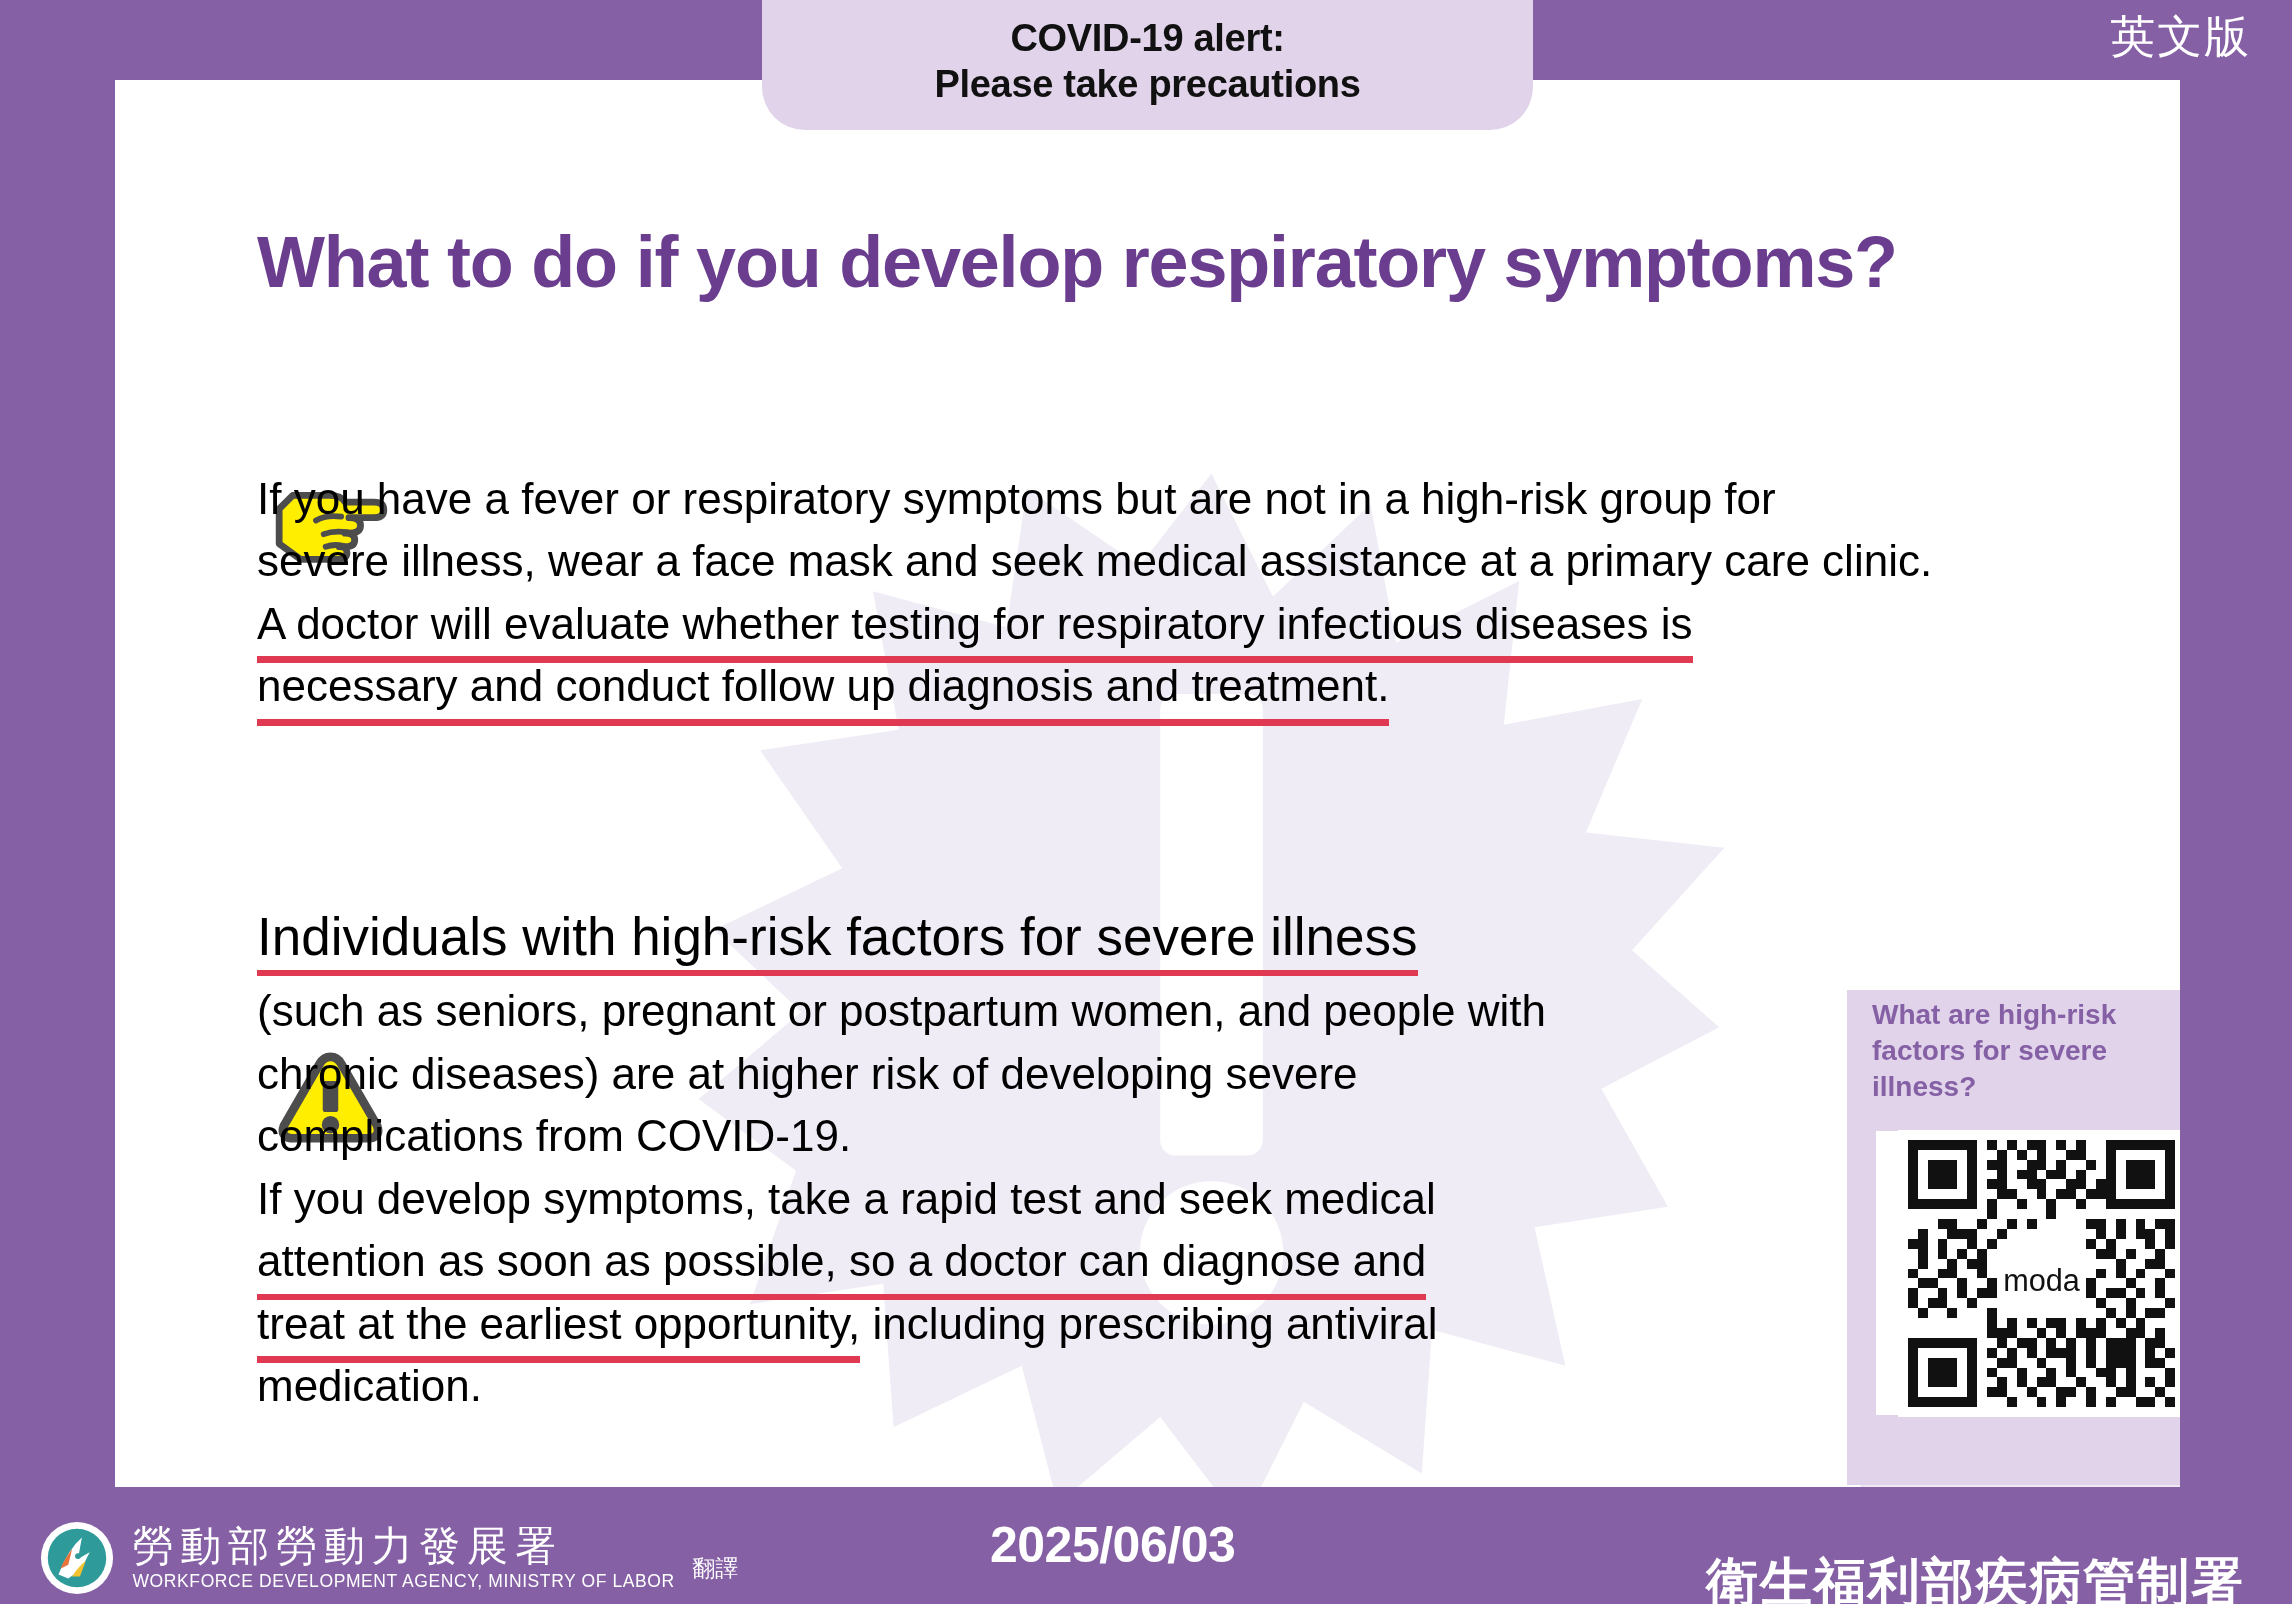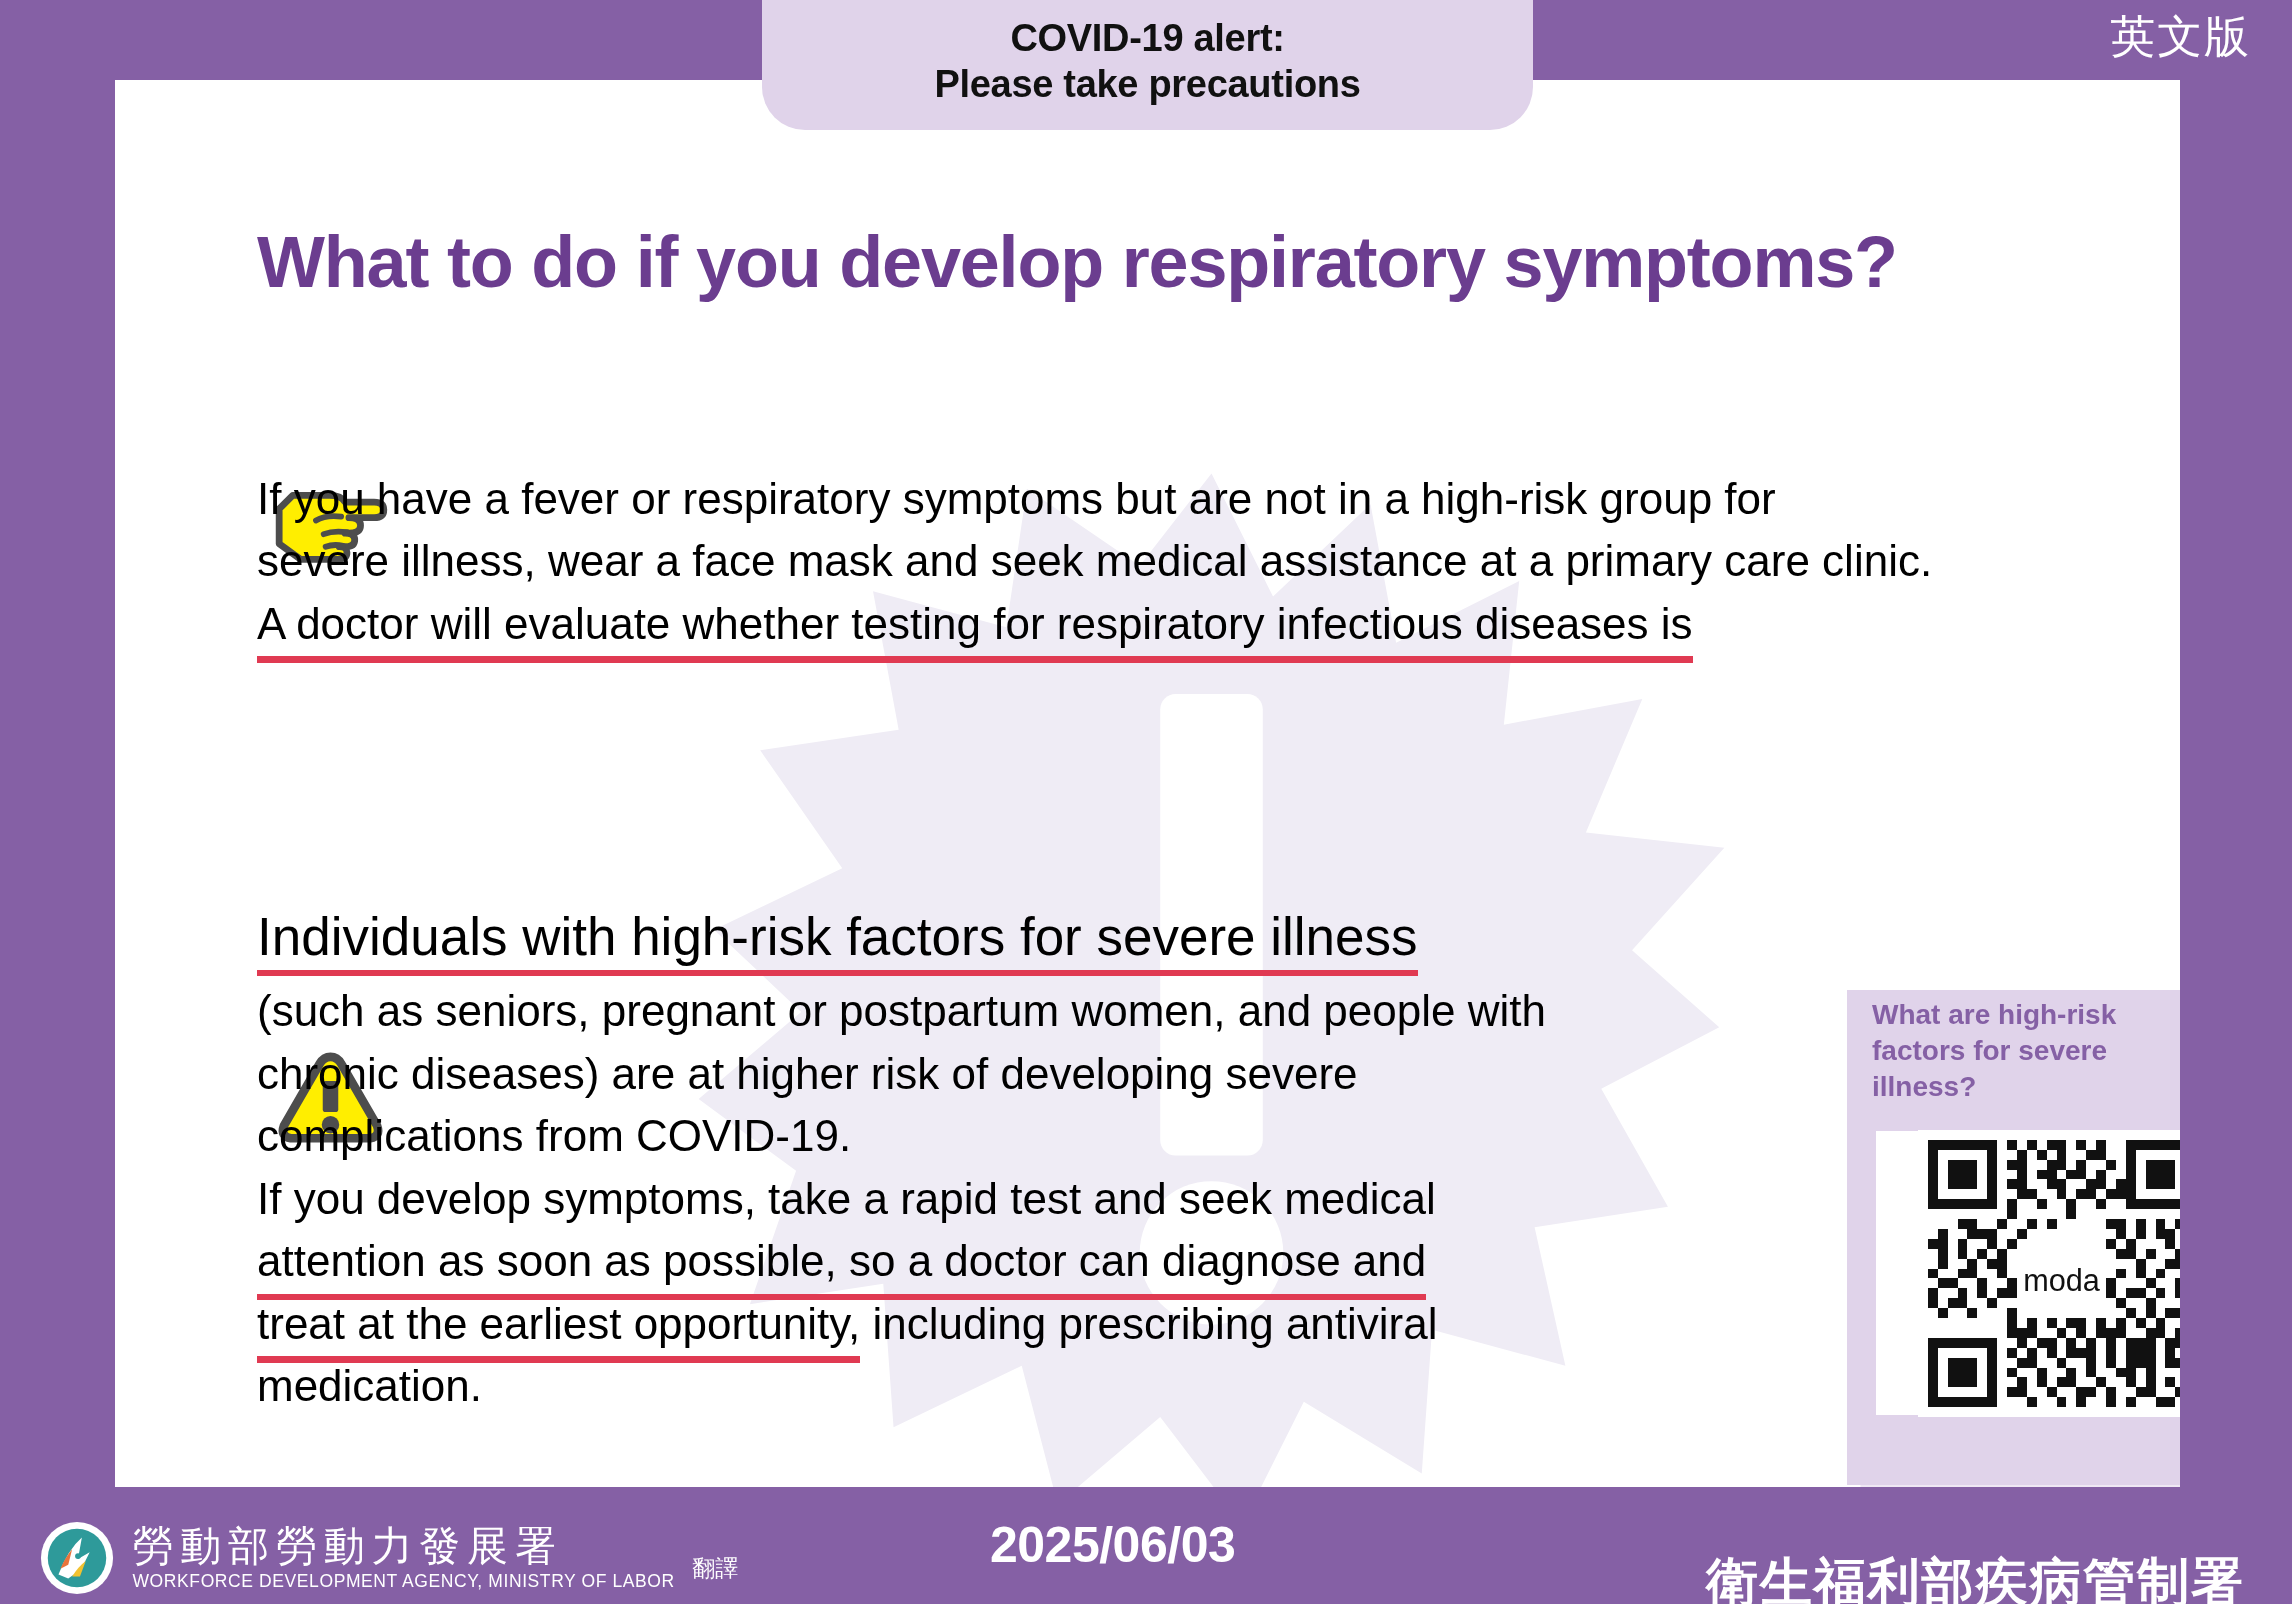--- a/index.html
+++ b/index.html
@@ -168,21 +168,20 @@
   #qr-frame {
     position: absolute;
     left: 29px;
     top: 141px;
     width: 330px;
     height: 284px;
     background: #ffffff;
     display: flex;
     align-items: center;
     justify-content: center;
-    padding-left: 20px;
   }
   #qr-canvas { display: block; }
 
   
   #footer {
     position: absolute;
     left: 0;
     bottom: 0;
     width: 2292px;
     height: 117px;
@@ -263,20 +262,21 @@
           <path d="M6 34 L20 20 L58 20 Q70 20 74 27 L104 27 Q114 27 114 35 Q114 43 104 43 L78 43 Q90 43 90 51 Q90 59 78 59 L74 59 Q84 59 84 66 Q84 73 74 73 L68 73 Q76 73 76 79 Q76 86 66 86 L28 86 L6 70 Z" fill="#ffee00" stroke="#4d4d4d" stroke-width="7" stroke-linejoin="round"></path>
           <path d="M44 46 Q54 40 70 42" fill="none" stroke="#4d4d4d" stroke-width="6" stroke-linecap="round"></path>
           <path d="M52 60 Q62 56 76 58" fill="none" stroke="#4d4d4d" stroke-width="6" stroke-linecap="round"></path>
           <path d="M54 73 Q62 70 72 72" fill="none" stroke="#4d4d4d" stroke-width="6" stroke-linecap="round"></path>
         </svg>
       </div>
       <div class="block-body">
         <span class="ln"><span>If you have a fever or respiratory symptoms but are not in a high-risk group for</span></span>
         <span class="ln"><span>severe illness, wear a face mask and seek medical assistance at a primary care clinic.</span></span>
         <span class="ln"><span class="ul-red">A doctor will evaluate whether testing for respiratory infectious diseases is</span></span>
+        <span class="ln"><span class="ul-red">necessary and conduct follow up diagnosis and treatment.</span></span>
       </div>
     </div>
 
     <div class="block" id="block-2">
       <div class="block-icon" id="icon-warning">
         <svg width="109" height="97" viewBox="0 0 112 100" aria-hidden="true">
           <path d="M56 8 Q63 8 67 15 L104 79 Q108 90 97 92 L15 92 Q4 90 8 79 L45 15 Q49 8 56 8 Z" fill="#ffee00" stroke="#4d4d4d" stroke-width="9" stroke-linejoin="round"></path>
           <rect x="48" y="33" width="16" height="32" rx="3" fill="#4d4d4d"></rect>
           <circle cx="56" cy="78" r="9" fill="#4d4d4d"></circle>
         </svg>

